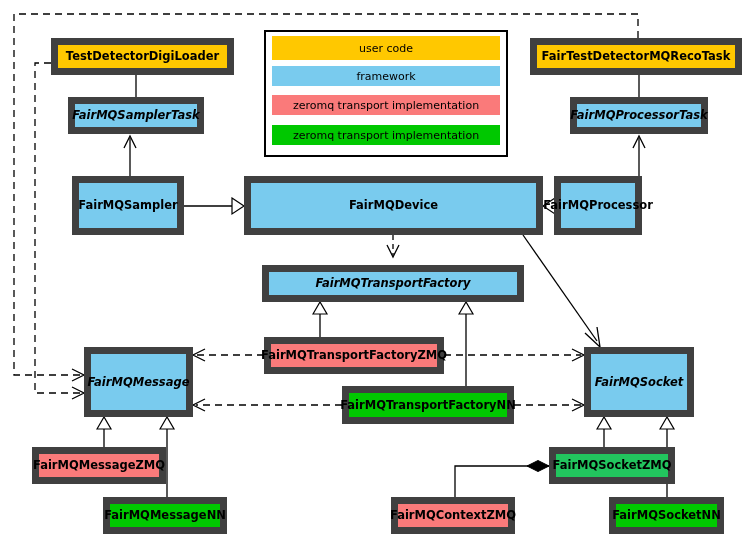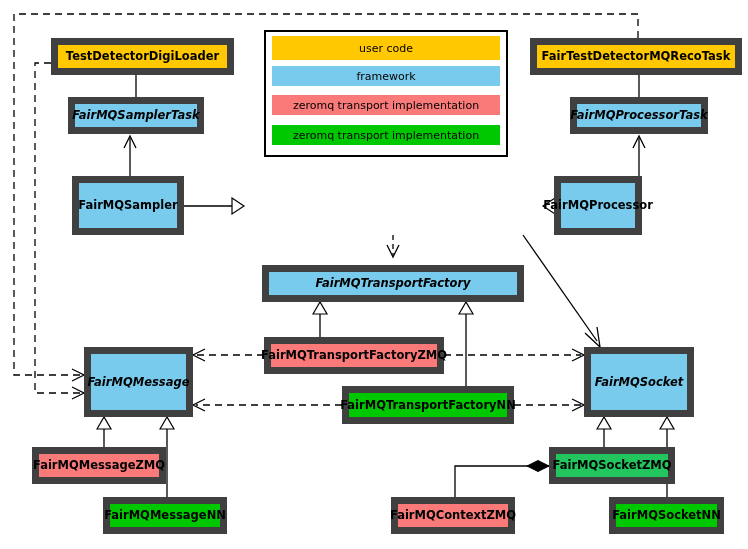--- a/index.html
+++ b/index.html
@@ -167,20 +167,23 @@
   </div>
 
   <div class="node abstract" style="left:570px;top:97px;width:138px;height:37px;background:#79CBEE;">
     <span>FairMQProcessorTask</span>
   </div>
 
   <div class="node" style="left:72px;top:176px;width:112px;height:59px;background:#79CBEE;justify-content:center;">
     <span>FairMQSampler</span>
   </div>
 
+  <div class="node" style="left:244px;top:176px;width:299px;height:59px;background:#79CBEE;">
+    <span>FairMQDevice</span>
+  </div>
 
   <div class="node" style="left:554px;top:176px;width:88px;height:59px;background:#79CBEE;">
     <span>FairMQProcessor</span>
   </div>
 
   <div class="node abstract" style="left:262px;top:265px;width:262px;height:37px;background:#79CBEE;">
     <span>FairMQTransportFactory</span>
   </div>
 
   <div class="node" style="left:264px;top:337px;width:180px;height:37px;background:#FA7A7A;">

